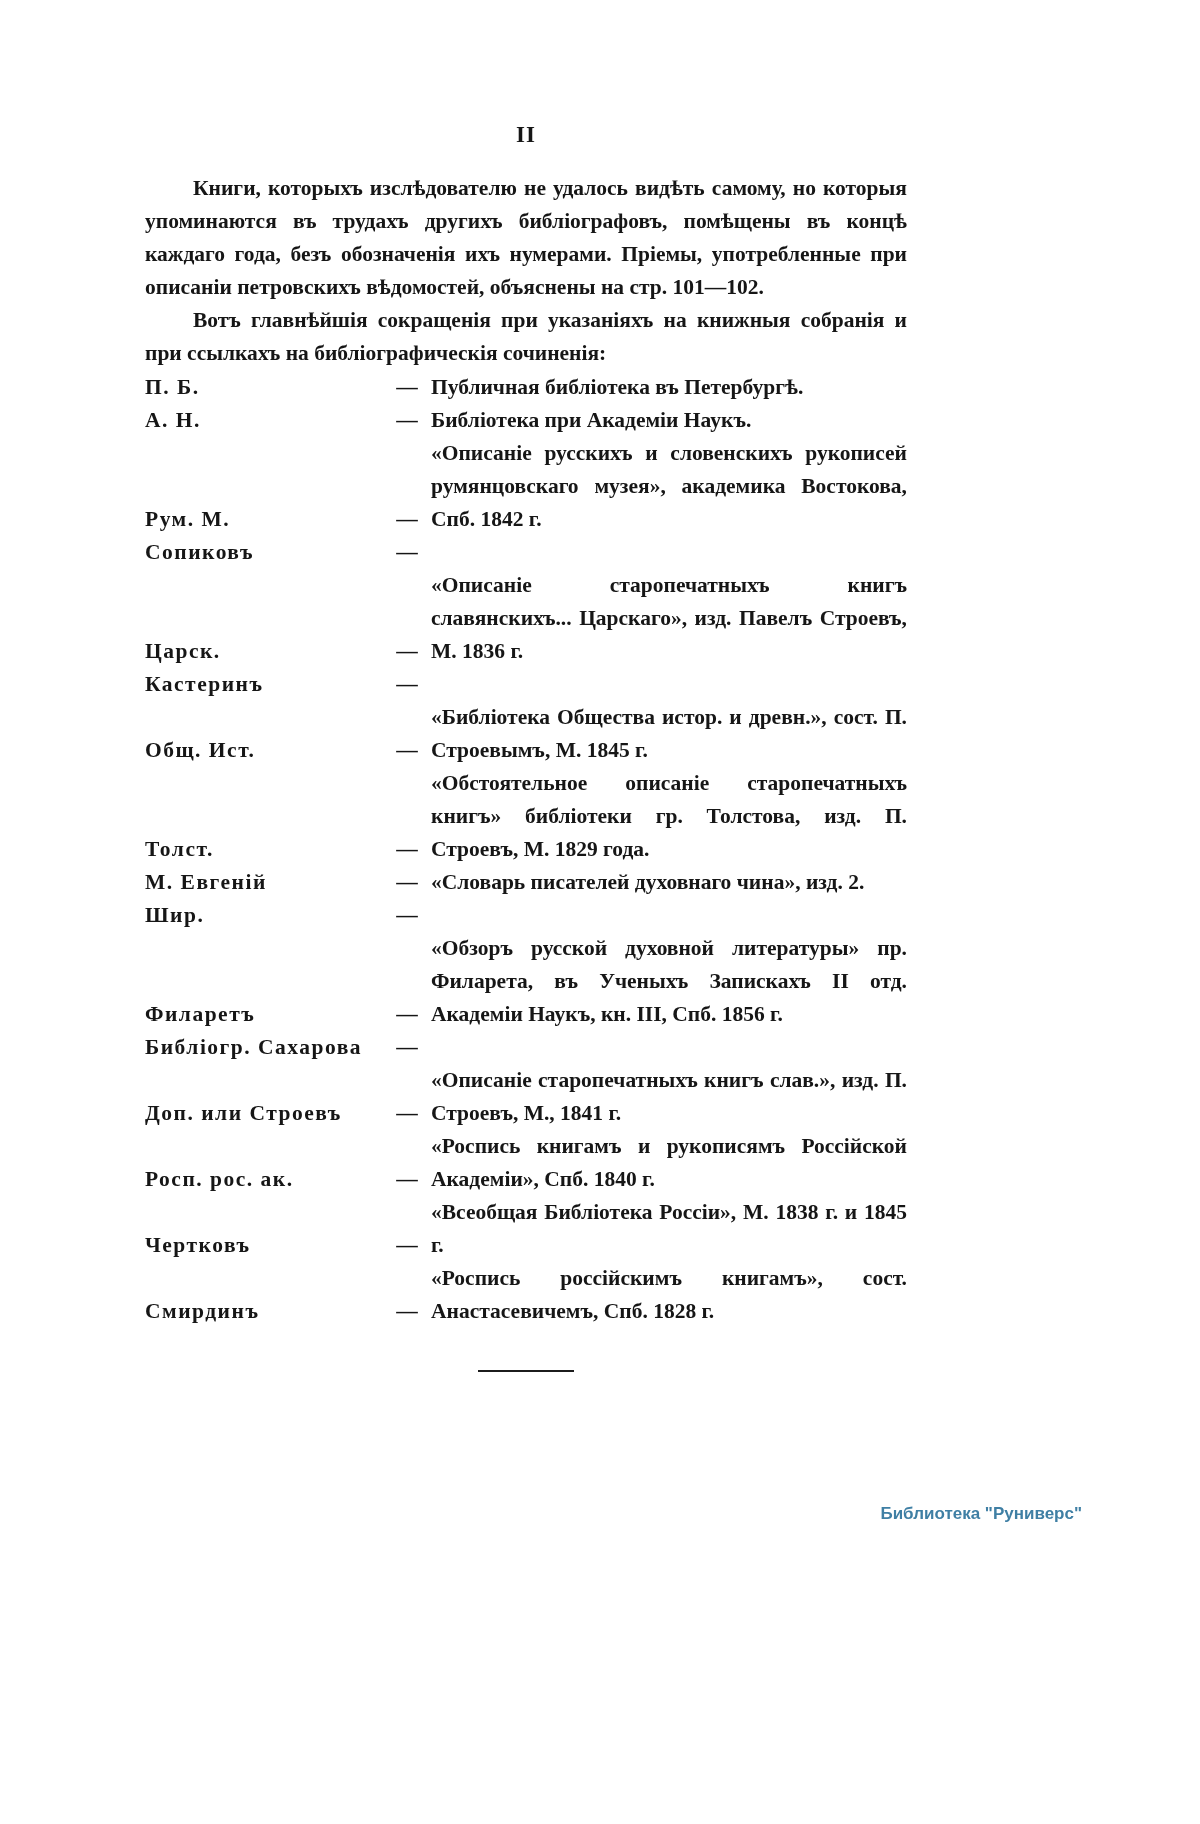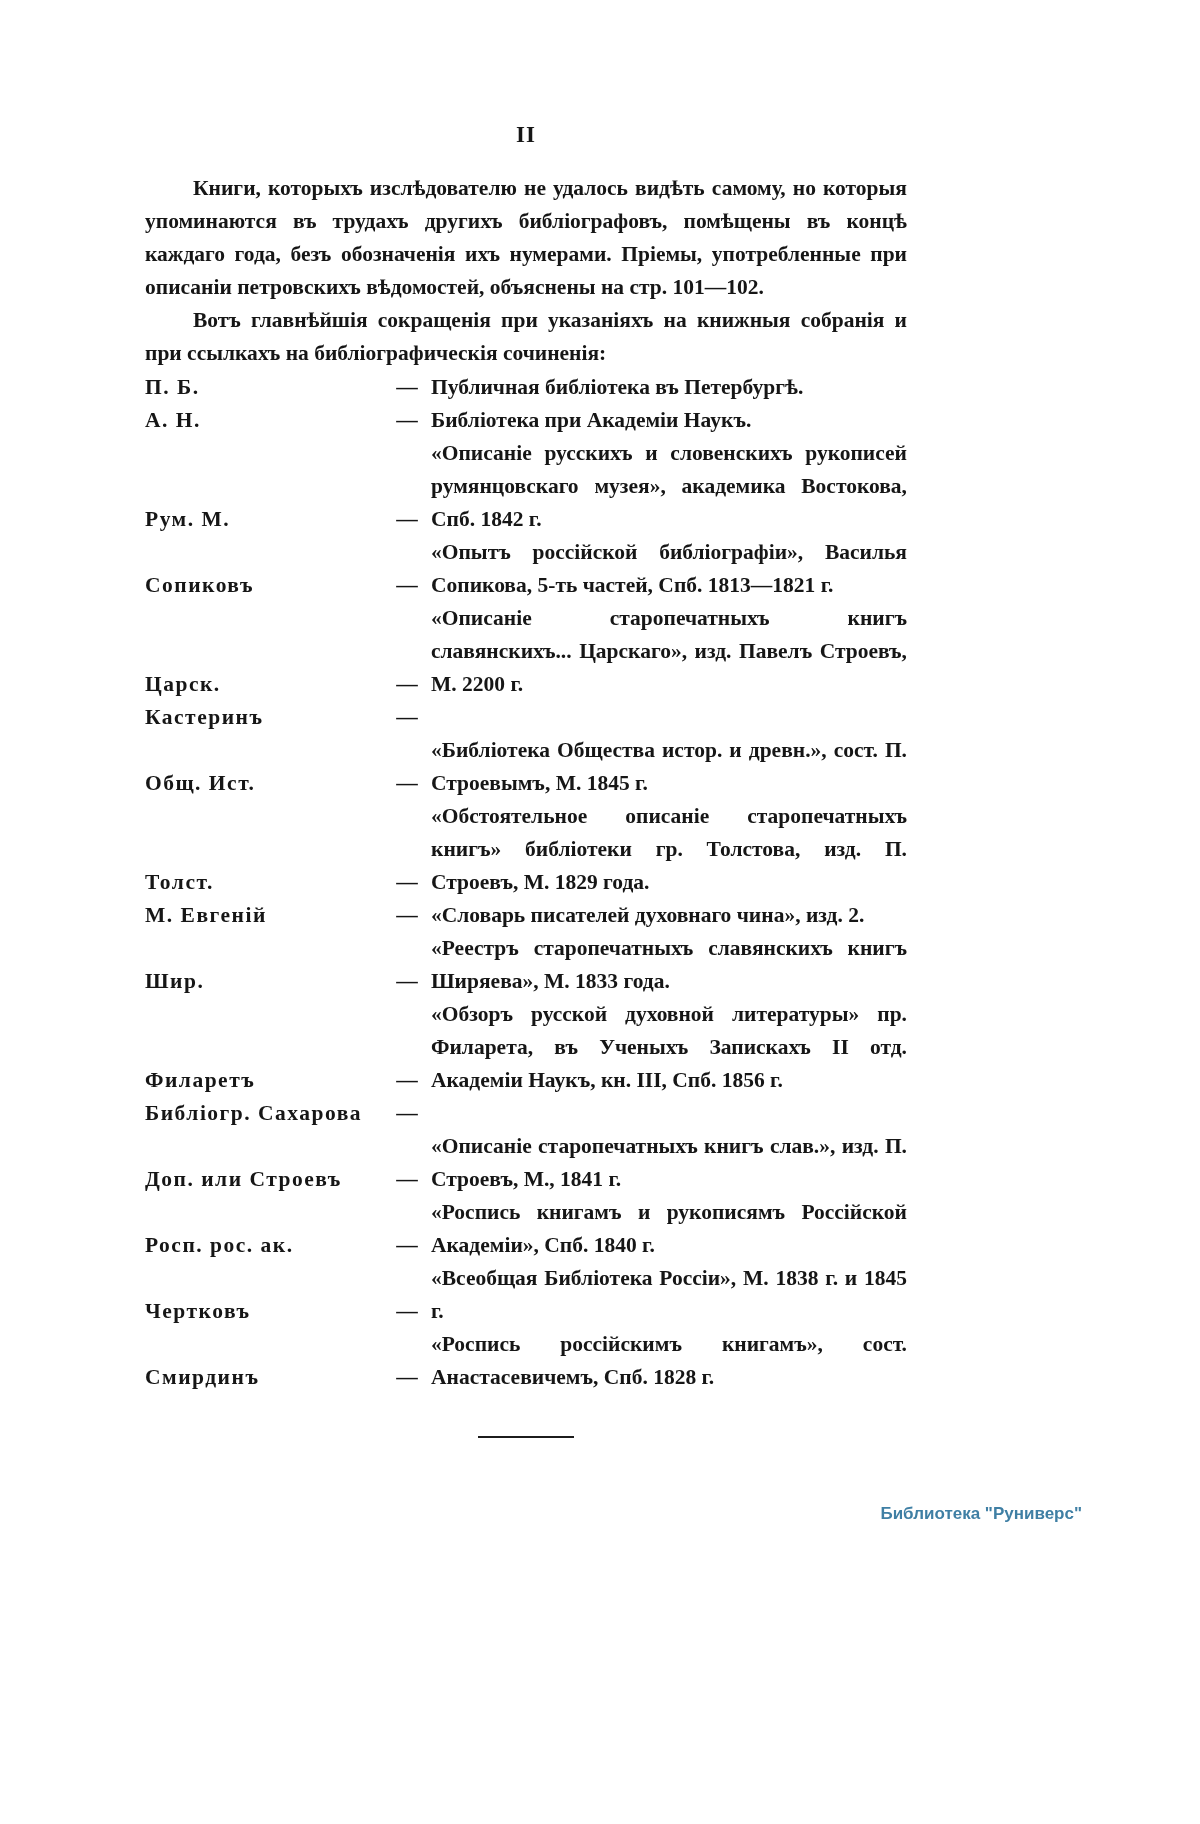--- a/index.html
+++ b/index.html
@@ -95,26 +95,25 @@
         <span class="abbrev-def">Библіотека при Академіи Наукъ.</span>
       </div>
       <div class="abbrev-row">
         <span class="abbrev-term">Рум. М.</span>
         <span class="abbrev-dash">—</span>
         <span class="abbrev-def">«Описаніе русскихъ и словенскихъ рукописей румянцовскаго музея», академика Востокова, Спб. 1842 г.</span>
       </div>
       <div class="abbrev-row">
         <span class="abbrev-term">Сопиковъ</span>
         <span class="abbrev-dash">—</span>
-        <span class="abbrev-def">«Опытъ россійской библіографіи», Василья Сопикова, 5-ть частей, Спб. 1813—1821 г.</span>
       </div>
       <div class="abbrev-row">
         <span class="abbrev-term">Царск.</span>
         <span class="abbrev-dash">—</span>
-        <span class="abbrev-def">«Описаніе старопечатныхъ книгъ славянскихъ... Царскаго», изд. Павелъ Строевъ, М. 2200 г.</span>
+        <span class="abbrev-def">«Описаніе старопечатныхъ книгъ славянскихъ... Царскаго», изд. Павелъ Строевъ, М. 1836 г.</span>
       </div>
       <div class="abbrev-row">
         <span class="abbrev-term">Кастеринъ</span>
         <span class="abbrev-dash">—</span>
       </div>
       <div class="abbrev-row">
         <span class="abbrev-term">Общ. Ист.</span>
         <span class="abbrev-dash">—</span>
         <span class="abbrev-def">«Библіотека Общества истор. и древн.», сост. П. Строевымъ, М. 1845 г.</span>
       </div>
@@ -124,21 +123,20 @@
         <span class="abbrev-def">«Обстоятельное описаніе старопечатныхъ книгъ» библіотеки гр. Толстова, изд. П. Строевъ, М. 1829 года.</span>
       </div>
       <div class="abbrev-row">
         <span class="abbrev-term">М. Евгеній</span>
         <span class="abbrev-dash">—</span>
         <span class="abbrev-def">«Словарь писателей духовнаго чина», изд. 2.</span>
       </div>
       <div class="abbrev-row">
         <span class="abbrev-term">Шир.</span>
         <span class="abbrev-dash">—</span>
-        <span class="abbrev-def">«Реестръ старопечатныхъ славянскихъ книгъ Ширяева», М. 1833 года.</span>
       </div>
       <div class="abbrev-row">
         <span class="abbrev-term">Филаретъ</span>
         <span class="abbrev-dash">—</span>
         <span class="abbrev-def">«Обзоръ русской духовной литературы» пр. Филарета, въ Ученыхъ Запискахъ II отд. Академіи Наукъ, кн. III, Спб. 1856 г.</span>
       </div>
       <div class="abbrev-row">
         <span class="abbrev-term">Библіогр. Сахарова</span>
         <span class="abbrev-dash">—</span>
       </div>

